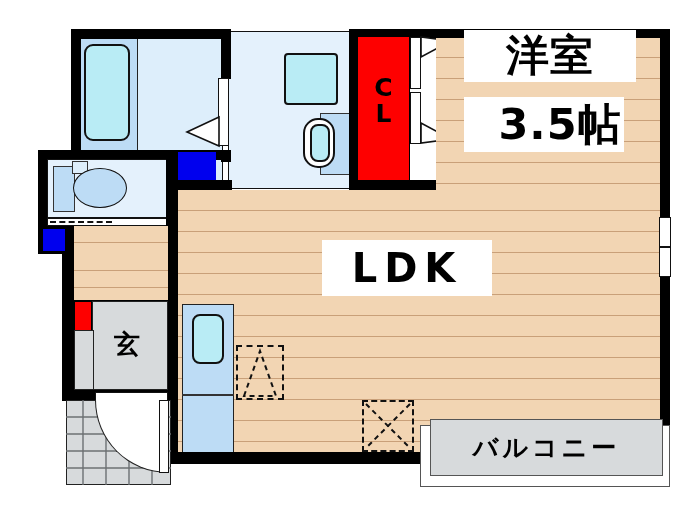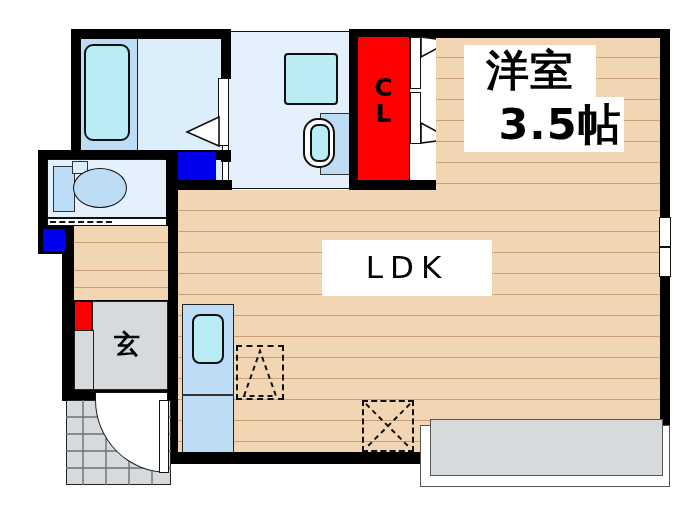--- a/index.html
+++ b/index.html
@@ -33,21 +33,21 @@
 
   
   .lbl{position:absolute;background:#fff;color:#000;
        display:flex;align-items:center;justify-content:center;
        text-align:center;line-height:1.02;font-weight:700;
        font-family:"DejaVu Sans","Liberation Sans",sans-serif;}
   .lbl-plain{background:transparent;}
 
   .roomtitle{font-size:43px;letter-spacing:1px;}
   .roomsize{font-size:43px;letter-spacing:1px;padding-left:32px;}
-  .ldk-t{font-size:31px;letter-spacing:7px;font-weight:400;}
+  .ldk-t{font-size:40px;letter-spacing:7px;font-weight:700;}
   .ldk-s{font-size:44px;letter-spacing:2px;font-weight:700;}
   .cl-txt{font-size:25px;font-weight:700;color:#000;line-height:1.05;}
   .gen-txt{font-size:26px;font-weight:700;}
   .balc-txt{font-size:25px;letter-spacing:4px;font-weight:700;}
 
   
   .swing{border:1.6px solid #222;background:#fff;}
 
   
   .sash{background:#fff;border-top:1.4px solid #111;border-bottom:1.4px solid #111;}
@@ -117,21 +117,21 @@
   <svg class="abs" style="left:420px;top:36px;width:32px;height:22px;" viewBox="0 0 32 22">
     <polygon points="1,1 1,21 31,5" fill="#ffffff" stroke="#111" stroke-width="1.6"></polygon>
   </svg>
   <svg class="abs" style="left:420px;top:122px;width:32px;height:22px;" viewBox="0 0 32 22">
     <polygon points="1,1 1,21 31,17" fill="#ffffff" stroke="#111" stroke-width="1.6"></polygon>
   </svg>
 
   <div class="abs wood" style="left:436px;top:37px;width:224px;height:160px;"></div>
   <div class="abs wall" style="left:430px;top:29px;width:240px;height:9px;"></div>
   <div class="abs wall" style="left:660px;top:29px;width:10px;height:178px;"></div>
-  <div class="abs lbl roomtitle" style="left:464px;top:45px;width:132px;height:52px;">
+  <div class="abs lbl roomtitle" style="left:464px;top:30px;width:172px;height:52px;">
     <span>洋室</span>
   </div>
   <div class="abs lbl roomsize" style="left:464px;top:97px;width:160px;height:55px;">
     <span>3.5帖</span>
   </div>
 
   <div class="abs wall" style="left:424px;top:198px;width:14px;height:14px;"></div>
   <div class="abs sash" style="left:436px;top:200px;width:224px;height:11px;"></div>
   <div class="abs sashline" style="left:446px;top:204px;width:100px;height:2px;"></div>
   <div class="abs sashline" style="left:548px;top:206px;width:104px;height:2px;"></div>
@@ -166,20 +166,23 @@
   <div class="abs white" style="left:659px;top:217px;width:12px;height:60px;border:1.3px solid #111;"></div>
   <div class="abs sashline" style="left:659px;top:246px;width:12px;height:2px;"></div>
 
   <div class="abs sash" style="left:434px;top:449px;width:226px;height:12px;"></div>
   <div class="abs sashline" style="left:442px;top:453px;width:100px;height:2px;"></div>
   <div class="abs sashline" style="left:548px;top:455px;width:104px;height:2px;"></div>
   <div class="abs sashline" style="left:546px;top:449px;width:2px;height:12px;"></div>
 
   <div class="abs white hair" style="left:420px;top:425px;width:250px;height:62px;"></div>
   <div class="abs gray hair" style="left:430px;top:419px;width:233px;height:57px;"></div>
+  <div class="abs lbl lbl-plain balc-txt" style="left:430px;top:430px;width:233px;height:36px;">
+    <span>バルコニー</span>
+  </div>
 
   <div class="abs wall" style="left:62px;top:290px;width:106px;height:11px;"></div>
   <div class="abs wall" style="left:62px;top:290px;width:12px;height:110px;"></div>
   <div class="abs wall" style="left:62px;top:390px;width:106px;height:11px;"></div>
   <div class="abs wall" style="left:62px;top:253px;width:12px;height:42px;"></div>
 
   <div class="abs woodv" style="left:74px;top:254px;width:94px;height:46px;"></div>
   <div class="abs red" style="left:74px;top:301px;width:18px;height:52px;border:1px solid #000;"></div>
   <div class="abs gray thin" style="left:92px;top:301px;width:76px;height:89px;"></div>
   <div class="abs gray thin" style="left:74px;top:330px;width:20px;height:60px;"></div>

